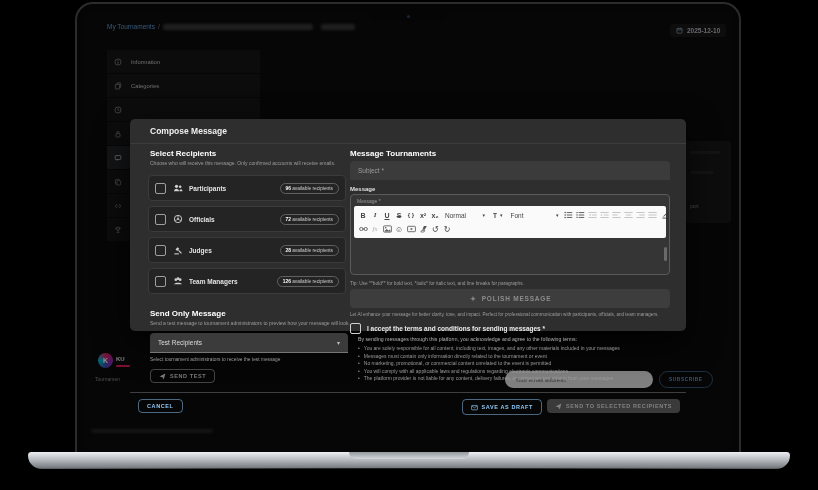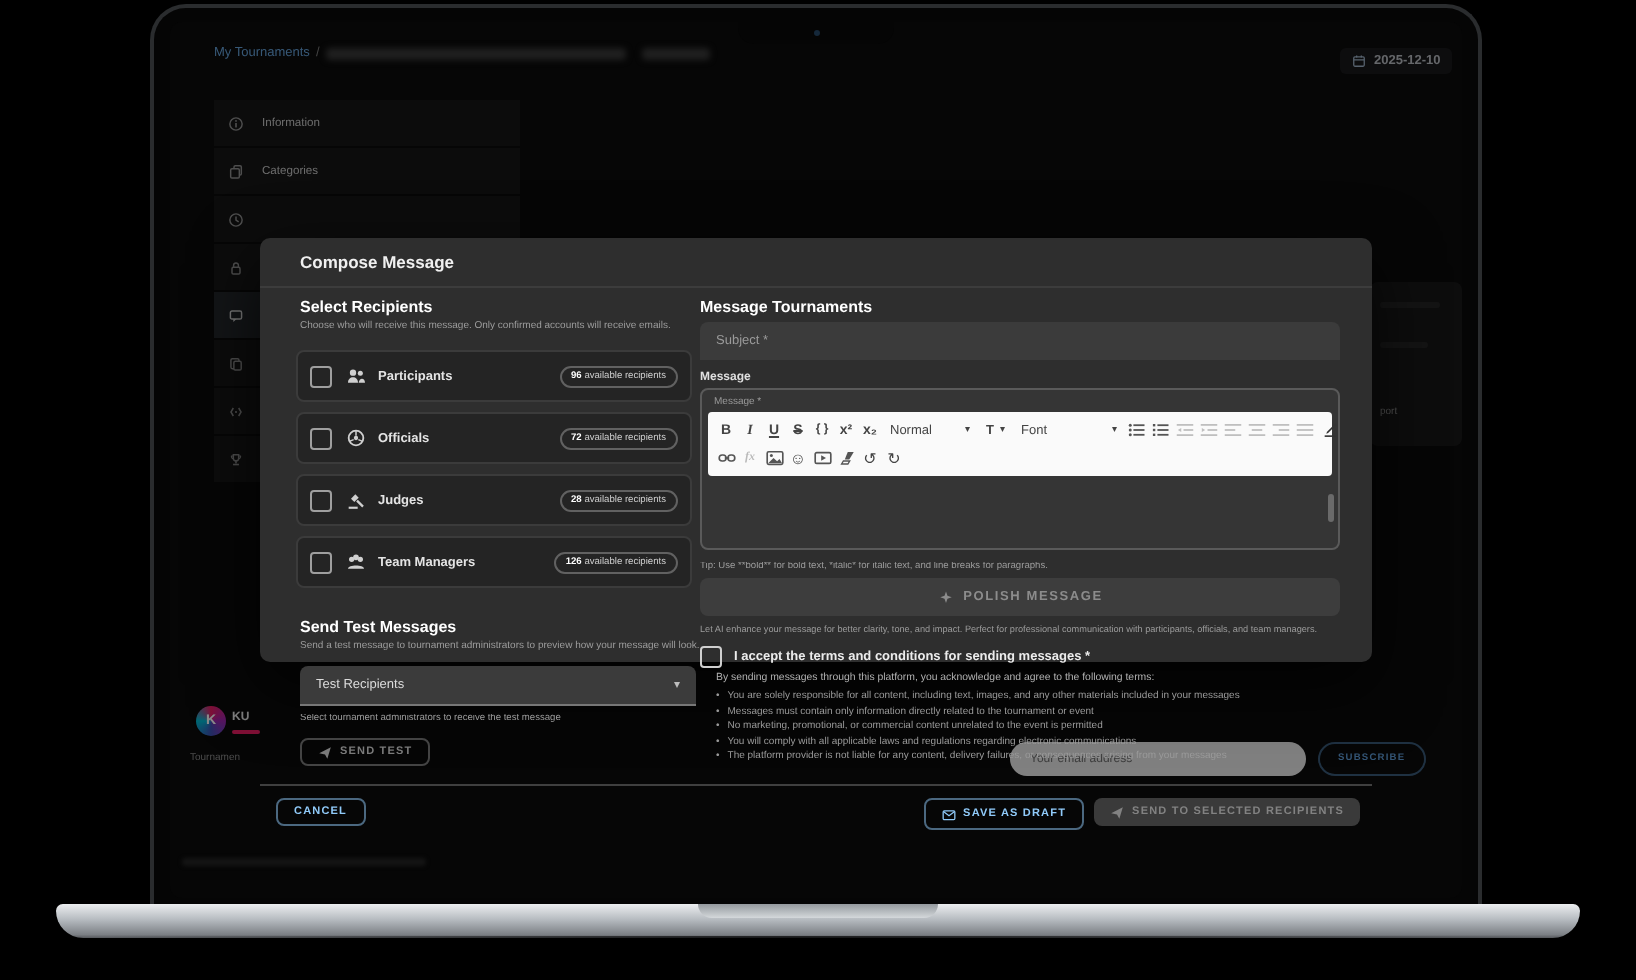--- a/index.html
+++ b/index.html
@@ -248,21 +248,21 @@
             <svg width="10" height="10" viewBox="0 0 12 12" style="margin-left:7px;">
               <circle cx="3.4" cy="4.4" r="1.6" fill="#d0d0d0"></circle>
                 <circle cx="8.6" cy="4.4" r="1.6" fill="#d0d0d0"></circle>
                 <circle cx="6" cy="3.2" r="1.7" fill="#d0d0d0"></circle>
               <path d="M1.2 10c0-2.6 9.6-2.6 9.6 0z" fill="#d0d0d0"></path>
             </svg>
             <span class="grp-label">Team Managers</span>
             <span class="badge"><b>126</b>&nbsp;<span>available recipients</span></span>
           </div>
 
-          <div class="a h-sec" style="left:0;top:166px;">Send Test Messages</div>
+          <div class="a h-sec" style="left:0;top:166px;">Send Only Message</div>
           <div class="a p-dim" style="left:0;top:177px;width:205px;">Send a test message to tournament administrators to preview how your message will look.</div>
 
           <div class="a sel" style="left:0;top:190px;">
             <span class="sel-val">Test Recipients</span>
             <span class="sel-caret">▾</span>
           </div>
           <div class="a p-dim" style="left:0;top:214px;width:205px;font-size:4.8px;">Select tournament administrators to receive the test message</div>
 
           <div class="a btn btn-ghost-disabled" style="left:0;top:226px;">
             <svg width="7" height="7" viewBox="0 0 12 12">

